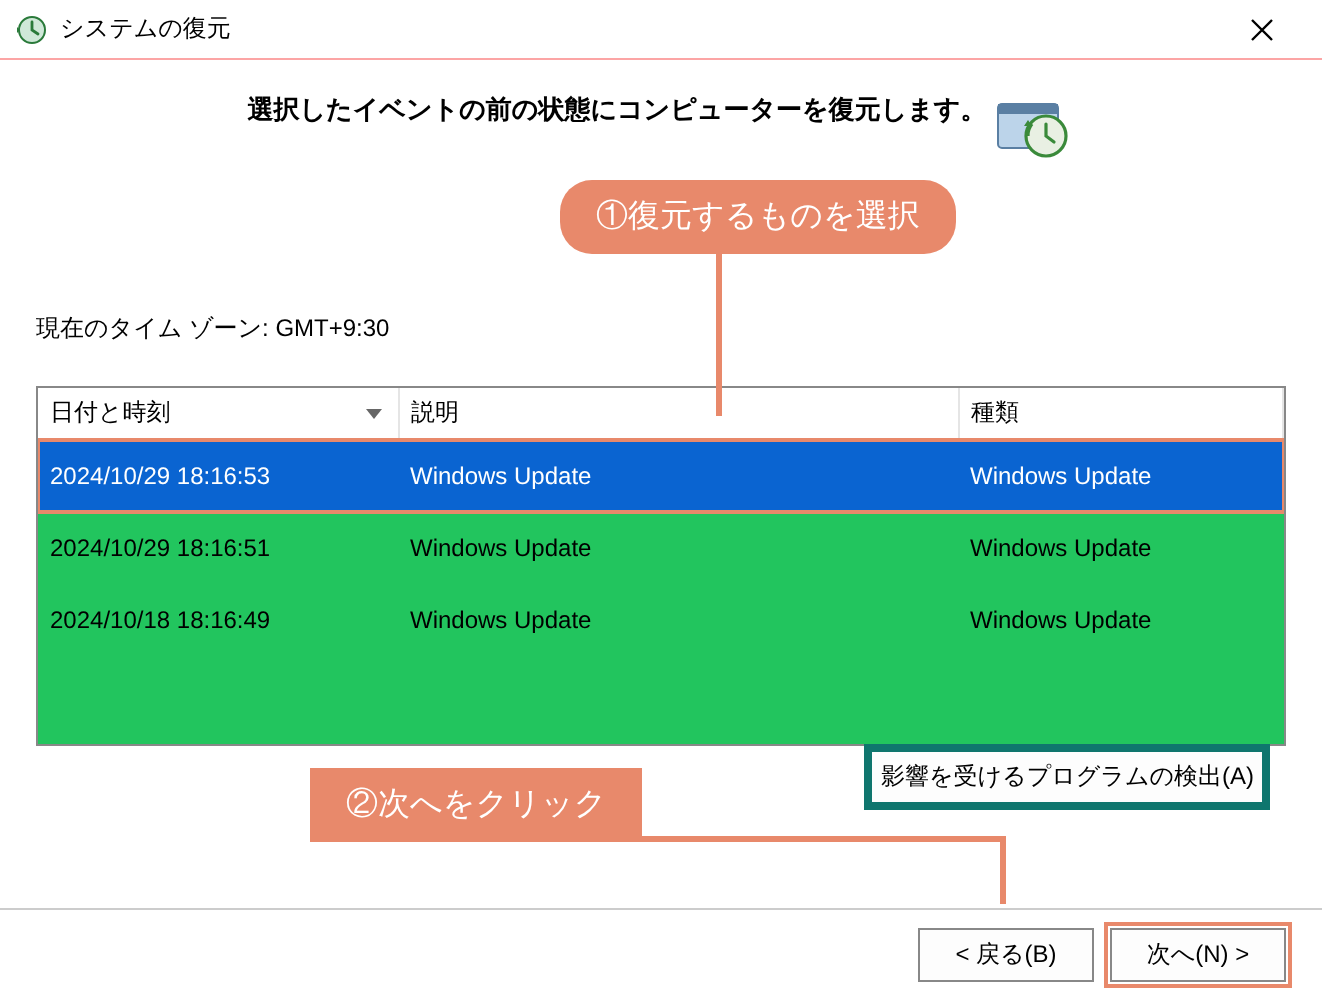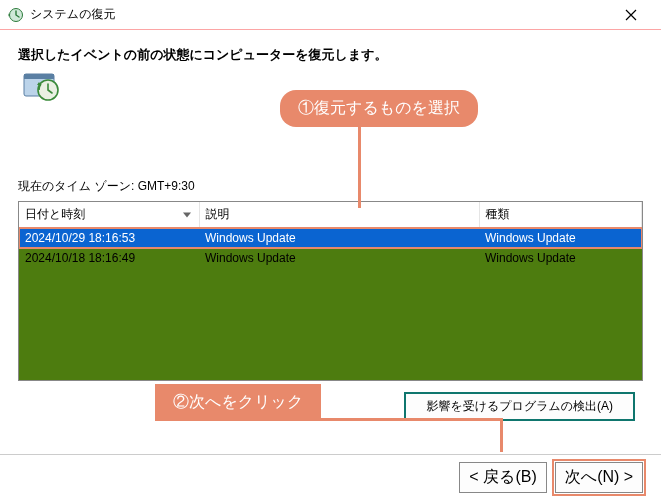--- a/index.html
+++ b/index.html
@@ -2,35 +2,35 @@
 <html><head>
 <meta charset="utf-8">
 <style>
   * { box-sizing: border-box; margin: 0; padding: 0; font-family: "Yu Gothic UI", "Meiryo", sans-serif; }
   body { width: 661px; height: 500px; background: #fff; font-size: 12px; color: #000; position: relative; overflow: hidden; }
   .titlebar { height: 30px; display: flex; align-items: center; padding: 0 8px; border-bottom: 1px solid #fca5a5; }
   .titlebar .ticon { width: 16px; height: 16px; margin-right: 6px; display:flex;align-items:center;justify-content:center;}
   .titlebar .title { flex: 1; font-size: 12px; }
   .titlebar .close { width: 44px; height: 28px; display:flex;align-items:center;justify-content:center; cursor:pointer;}
   .body { padding: 12px 18px; position: relative; }
-  .heading-row { display:flex; align-items:flex-start; justify-content:flex-start;flex-direction:column; }
+  .heading-row { display:flex; align-items:flex-start; justify-content:center; }
   .heading { font-size: 13px; font-weight: 600; padding-top:4px;}
   .bigicon { width:44px;height:44px;display:flex;align-items:center;justify-content:center;}
   .tz { margin-top: 70px; font-size: 12px; }
-  .table-wrap { border:1px solid #888; margin-top:6px; height: 180px; background:#4d7c0f; overflow:hidden;}
+  .table-wrap { border:1px solid #888; margin-top:20px; height: 180px; background:#22c55e; overflow:hidden;}
   table { width:100%; border-collapse:collapse; font-size:12px;}
   thead th { text-align:left; font-weight:400; padding:4px 6px; border-bottom:1px solid #ccc; border-right:1px solid #e5e5e5; background:#fff; position:relative;}
   thead th.sorted::after { content:""; position:absolute; right:8px; top:50%; width:0;height:0;border-left:4px solid transparent;border-right:4px solid transparent;border-top:5px solid #666; transform:translateY(-50%);}
   tbody td { padding:3px 6px; }
-  tbody tr { height:20px; }
+  tbody tr { height:36px; }
   tbody tr.sel { outline:2px solid #e8896b; outline-offset:-1px;}
   tbody tr.sel td { background:#0a64d1; color:#fff;}
-  .affect-btn { position:absolute; right:26px; top:392px; border:2px solid #0f766e; background:#fdfdfd; padding:4px 20px; font-size:12px; cursor:pointer;}
+  .affect-btn { position:absolute; right:26px; top:372px; border:4px solid #0f766e; background:#fdfdfd; padding:4px 4px; font-size:12px; cursor:pointer;}
   .footer { position:absolute; bottom:0; left:0; right:0; height:46px; border-top:1px solid #ccc; display:flex; justify-content:flex-end; align-items:center; padding:0 18px; gap:8px;}
-  .footer button { border:1px solid #888; background:#fdfdfd; padding:4px 0; width:88px; font-size:16px; cursor:pointer;}
+  .footer button { border:1px solid #888; background:#fdfdfd; padding:4px 0; width:88px; font-size:12px; cursor:pointer;}
   .footer button.next { outline:2px solid #e8896b; outline-offset:1px;}
   .callout { position:absolute; background:#e8896b; color:#fff; font-size:16px; padding:8px 18px; font-weight:500; white-space:nowrap;}
   .callout1 { left:280px; top:90px;border-radius:16px; }
   .callout2 { left:155px; top:384px; }
   .line { position:absolute; background:#e8896b; }
   .line1 { left:358px; top:126px; width:3px; height:82px; }
   .line2 { left:320px; top:418px; width:180px; height:3px; }
   .line2b { left:500px; top:418px; width:3px; height:34px; }
   .col-dt{width:180px}.col-desc{width:280px}
 </style>
@@ -79,20 +79,25 @@
           <th>種類</th>
         </tr>
       </thead>
       <tbody>
         <tr class="sel">
           <td>2024/10/29 18:16:53</td>
           <td>Windows Update</td>
           <td>Windows Update</td>
         </tr>
         <tr>
+          <td>2024/10/29 18:16:51</td>
+          <td>Windows Update</td>
+          <td>Windows Update</td>
+        </tr>
+        <tr>
           <td>2024/10/18 18:16:49</td>
           <td>Windows Update</td>
           <td>Windows Update</td>
         </tr>
       </tbody>
     </table>
   </div>
 </div>
 
 <button class="affect-btn">影響を受けるプログラムの検出(A)</button>

